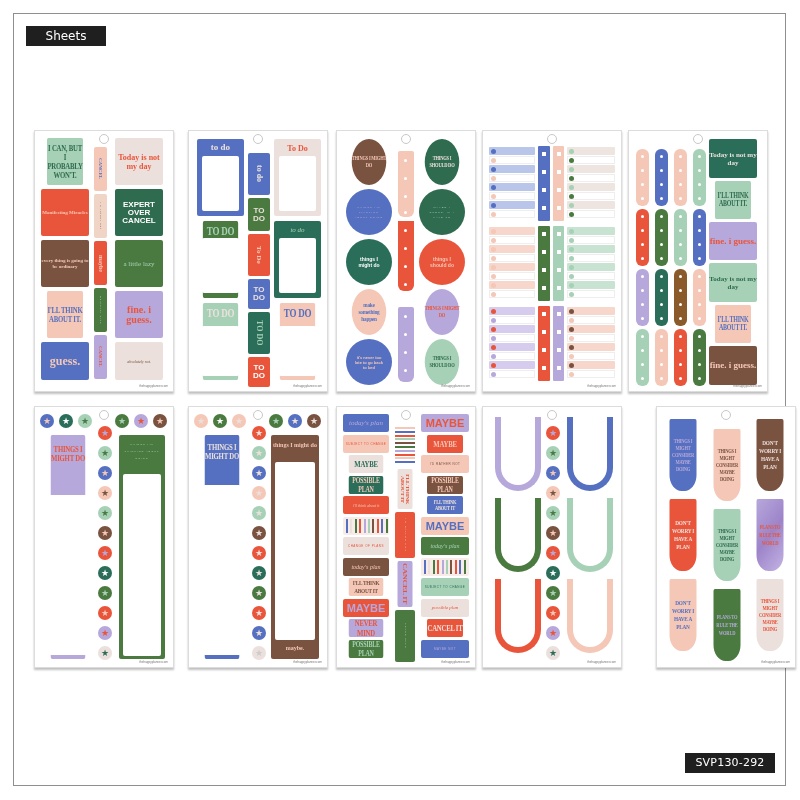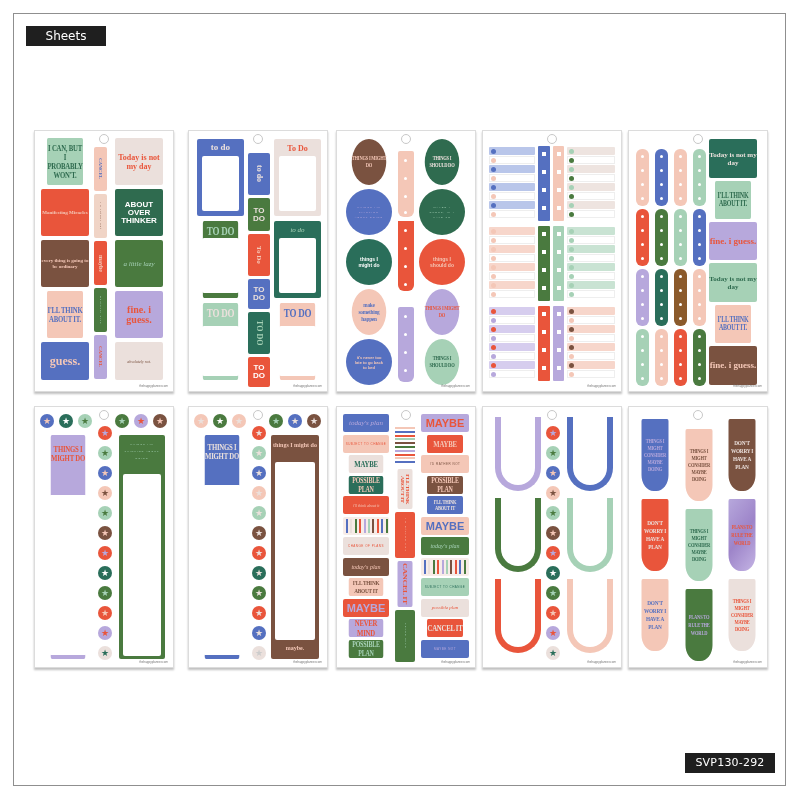--- a/index.html
+++ b/index.html
@@ -43,26 +43,26 @@
   <div class="stk serif cond" style="left:6px;top:7px;width:48px;height:47px;background:#a6d1b6;color:#2f6b4f;font-size:9px;line-height:9px;">
       <span>I CAN, BUT I PROBABLY WON'T.</span>
     </div>
   <div class="stk serif bold" style="left:80px;top:7px;width:48px;height:47px;background:#ebe0dc;color:#e9553b;font-size:8px;line-height:9px;">
       <span>Today is not my day</span>
     </div>
   <div class="stk serif bold" style="left:6px;top:58px;width:48px;height:47px;background:#e9553b;color:#f4c7b7;font-size:5px;line-height:6px;">
       <span>Manifesting Miracles</span>
     </div>
   <div class="stk bold" style="left:80px;top:58px;width:48px;height:47px;background:#2f6b4f;color:#fff;font-size:8px;line-height:8px;">
-      <span>ABOUT OVER THINKER</span>
+      <span>EXPERT OVER CANCEL</span>
     </div>
   <div class="stk serif bold" style="left:6px;top:109px;width:48px;height:47px;background:#7a5240;color:#f4c7b7;font-size:5px;line-height:6px;">
       <span>every thing is going to be ordinary</span>
     </div>
-  <div class="stk serif" style="left:80px;top:109px;width:48px;height:47px;background:#4a7a3f;color:#a6d1b6;font-size:7px;line-height:8px;font-style:italic;">
+  <div class="stk serif" style="left:80px;top:109px;width:48px;height:47px;background:#4a7a3f;color:#a6d1b6;font-size:7px;line-height:8px;">
       <span>a little lazy</span>
     </div>
   <div class="stk serif cond" style="left:6px;top:160px;width:48px;height:47px;background:#f4c7b7;color:#5570c0;font-size:9px;line-height:9px;">
       <span>I'LL THINK ABOUT IT.</span>
     </div>
   <div class="stk serif bold" style="left:80px;top:160px;width:48px;height:47px;background:#b7a8dc;color:#e9553b;font-size:10px;line-height:10px;">
       <span>fine. i guess.</span>
     </div>
   <div class="stk serif bold" style="left:6px;top:211px;width:48px;height:38px;background:#5570c0;color:#f4c7b7;font-size:12px;">
       <span>guess.</span>
@@ -636,21 +636,21 @@
     <div class="starc" style="left:63px;top:99px;background:#a6d1b6;color:#4a7a3f;">★</div>
     <div class="starc" style="left:63px;top:119px;background:#7a5240;color:#f4c7b7;">★</div>
     <div class="starc" style="left:63px;top:139px;background:#e9553b;color:#b7a8dc;">★</div>
     <div class="starc" style="left:63px;top:159px;background:#2a6e5a;color:#fff;">★</div>
     <div class="starc" style="left:63px;top:179px;background:#4a7a3f;color:#a6d1b6;">★</div>
     <div class="starc" style="left:63px;top:199px;background:#e9553b;color:#f4c7b7;">★</div>
     <div class="starc" style="left:63px;top:219px;background:#b7a8dc;color:#e9553b;">★</div>
     <div class="starc" style="left:63px;top:239px;background:#ebe0dc;color:#2a6e5a;">★</div>
   </div>
 
-<div class="sheet" style="left:628px;top:406px;">
+<div class="sheet" style="left:656px;top:406px;">
   <div class="hole"></div>
   <div class="bm serif cond" style="left:8px;top:12px;width:36px;height:72px;background:#5570c0;color:#b7a8dc;font-size:6px;line-height:7px;">
       <span>THINGS I MIGHT CONSIDER MAYBE DOING</span>
     </div>
   <div class="bm serif cond" style="left:52px;top:22px;width:36px;height:72px;background:#f4c7b7;color:#7a5240;font-size:6px;line-height:7px;">
       <span>THINGS I MIGHT CONSIDER MAYBE DOING</span>
     </div>
   <div class="bm serif cond" style="left:95px;top:12px;width:36px;height:72px;background:#7a5240;color:#ebe0dc;font-size:7px;line-height:8px;">
       <span>DON'T WORRY I HAVE A PLAN</span>
     </div>

